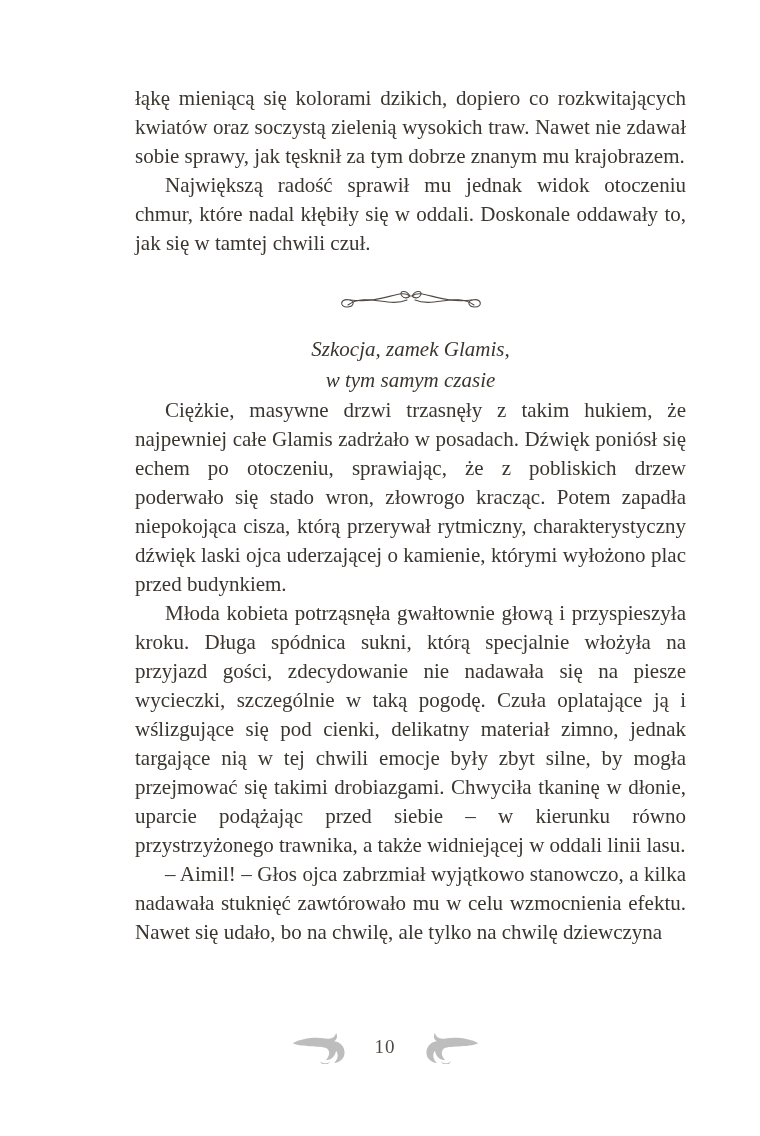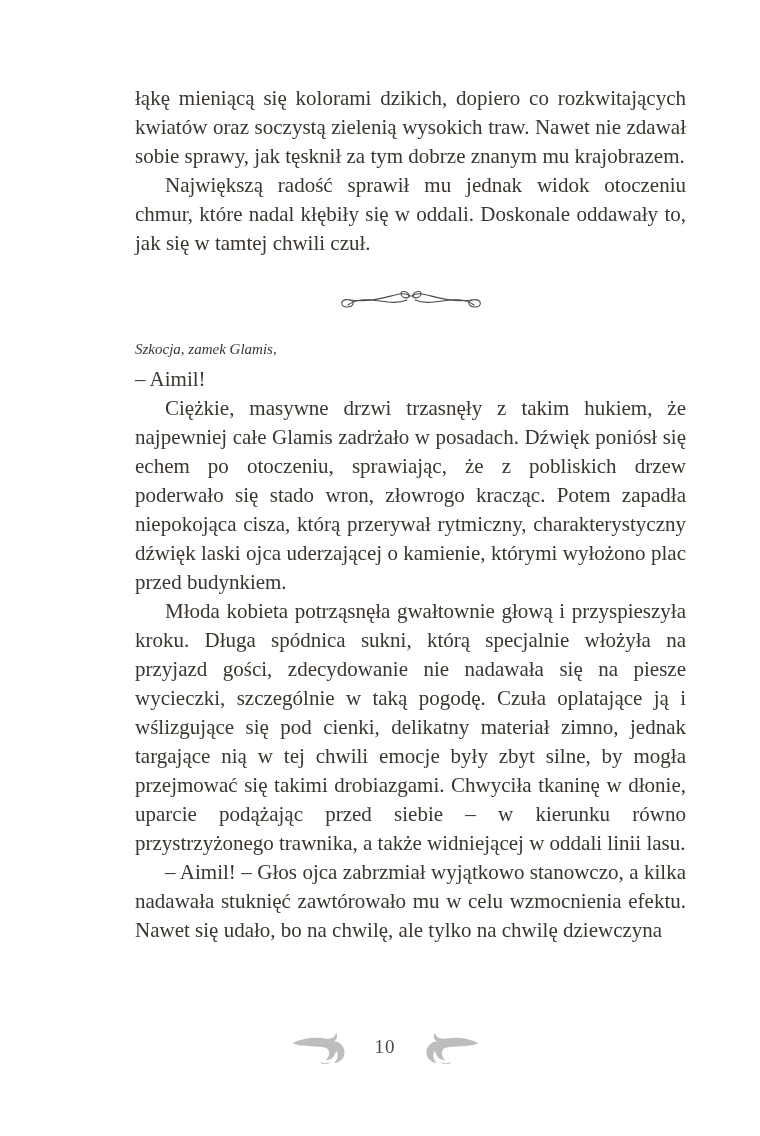--- a/index.html
+++ b/index.html
@@ -38,21 +38,22 @@
     height: 36px;
     display: flex;
     justify-content: center;
     align-items: center;
   }
 
   .scene-heading {
     margin: 0;
     font-weight: normal;
     font-style: italic;
-    font-size: 15px;
+    text-align: center;
+    font-size: 21px;
     line-height: 31px;
     color: #3a352f;
   }
   .scene-heading .line { display: block; }
 
   .dialog-first { margin-top: 54px; }
 
   .footer {
     position: absolute;
     left: 5px;
@@ -96,23 +97,23 @@
             <path d="M71 19 C52 27 30 11 12 24"></path>
             <path d="M14 19 C4 17 3 26 11 26 C18 26 19 20 14 19 Z"></path>
             <path d="M74 15 C70 8 62 10 66 15 C68 18 72 17 74 15"></path>
           </g>
         </g>
       </svg>
     </div>
 
     <h2 class="scene-heading">
       <span class="line">Szkocja, zamek Glamis,</span>
+      <span class="line">w tym samym czasie</span>
     </h2>
 
-    <p class="para noindent dialog-first">– Aimil!</p>
 
     <p class="para indent">Ciężkie, masywne drzwi trzasnęły z takim hukiem, że najpewniej całe Glamis zadrżało w posadach. Dźwięk poniósł się echem po otoczeniu, sprawiając, że z pobliskich drzew poderwało się stado wron, złowrogo kracząc. Potem zapadła niepokojąca cisza, którą przerywał rytmiczny, charakterystyczny dźwięk laski ojca uderzającej o kamienie, którymi wyłożono plac przed budynkiem.</p>
 
     <p class="para indent">Młoda kobieta potrząsnęła gwałtownie głową i przyspieszyła kroku. Długa spódnica sukni, którą specjalnie włożyła na przyjazd gości, zdecydowanie nie nadawała się na piesze wycieczki, szczególnie w taką pogodę. Czuła oplatające ją i wślizgujące się pod cienki, delikatny materiał zimno, jednak targające nią w tej chwili emocje były zbyt silne, by mogła przejmować się takimi drobiazgami. Chwyciła tkaninę w dłonie, uparcie podążając przed siebie – w kierunku równo przystrzyżonego trawnika, a także widniejącej w oddali linii lasu.</p>
 
     <p class="para indent">– Aimil! – Głos ojca zabrzmiał wyjątkowo stanowczo, a kilka nadawała stuknięć zawtórowało mu w celu wzmocnienia efektu. Nawet się udało, bo na chwilę, ale tylko na chwilę dziewczyna</p>
 
   </main>
 
   <footer class="footer">

